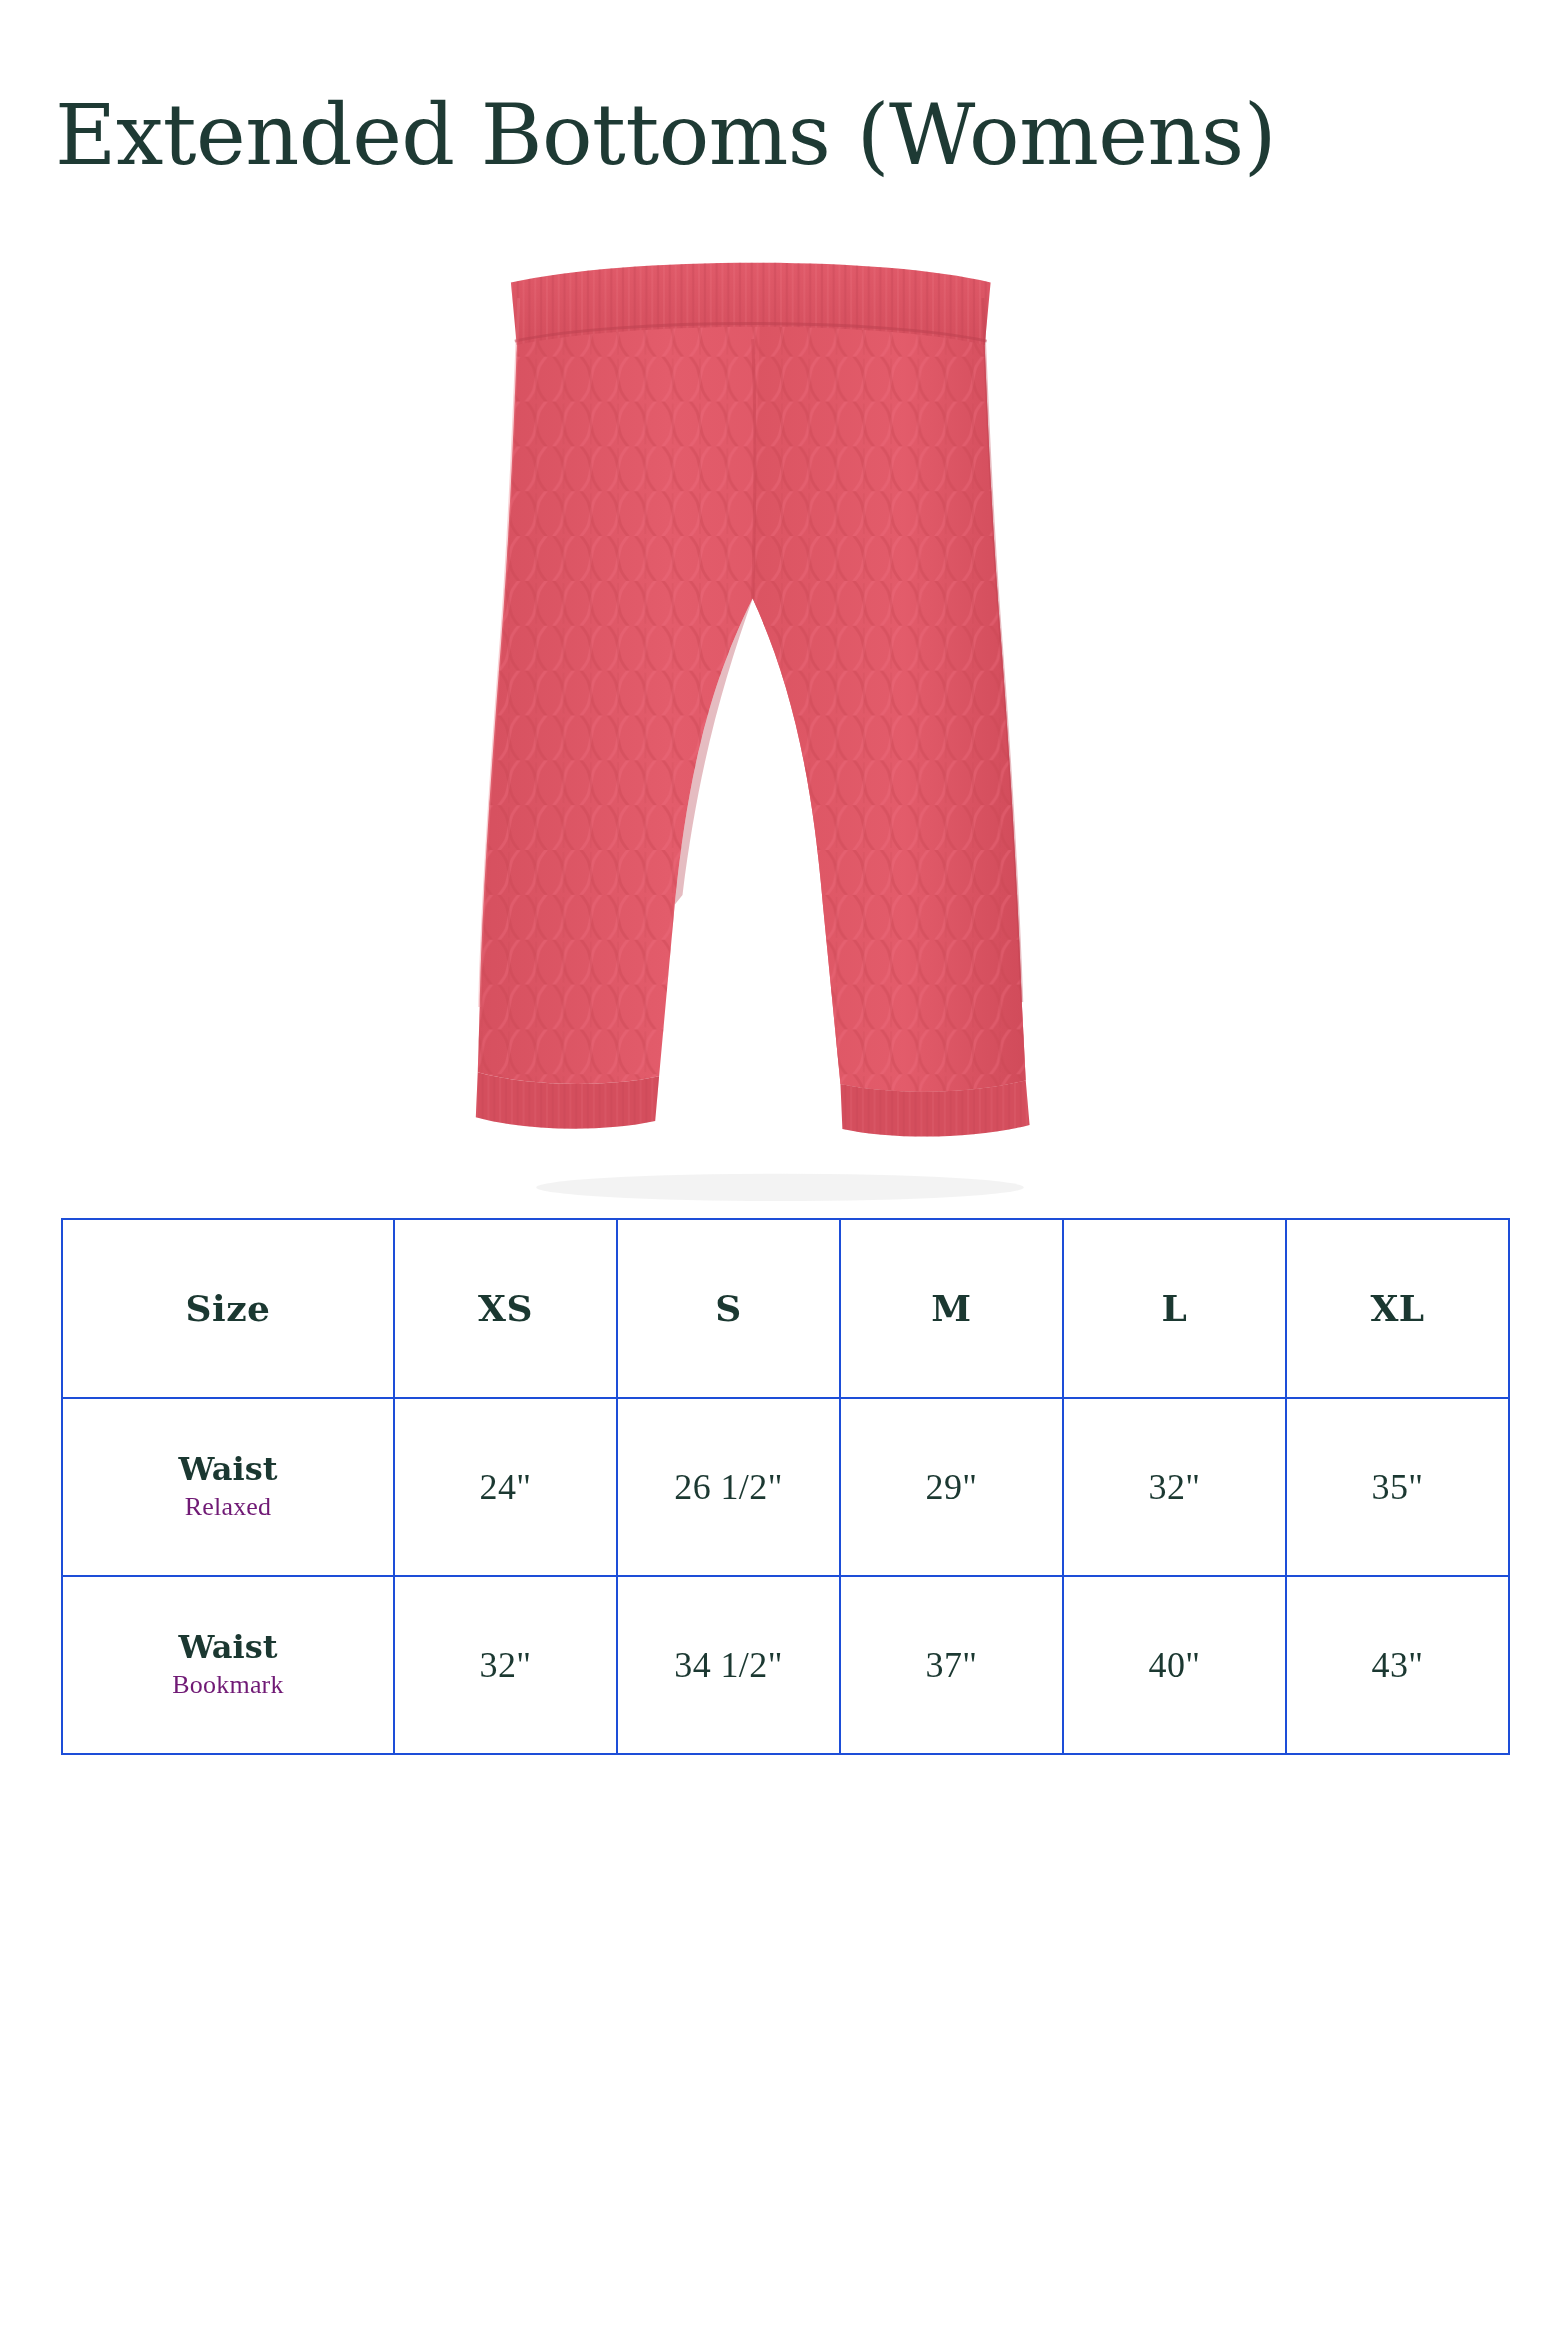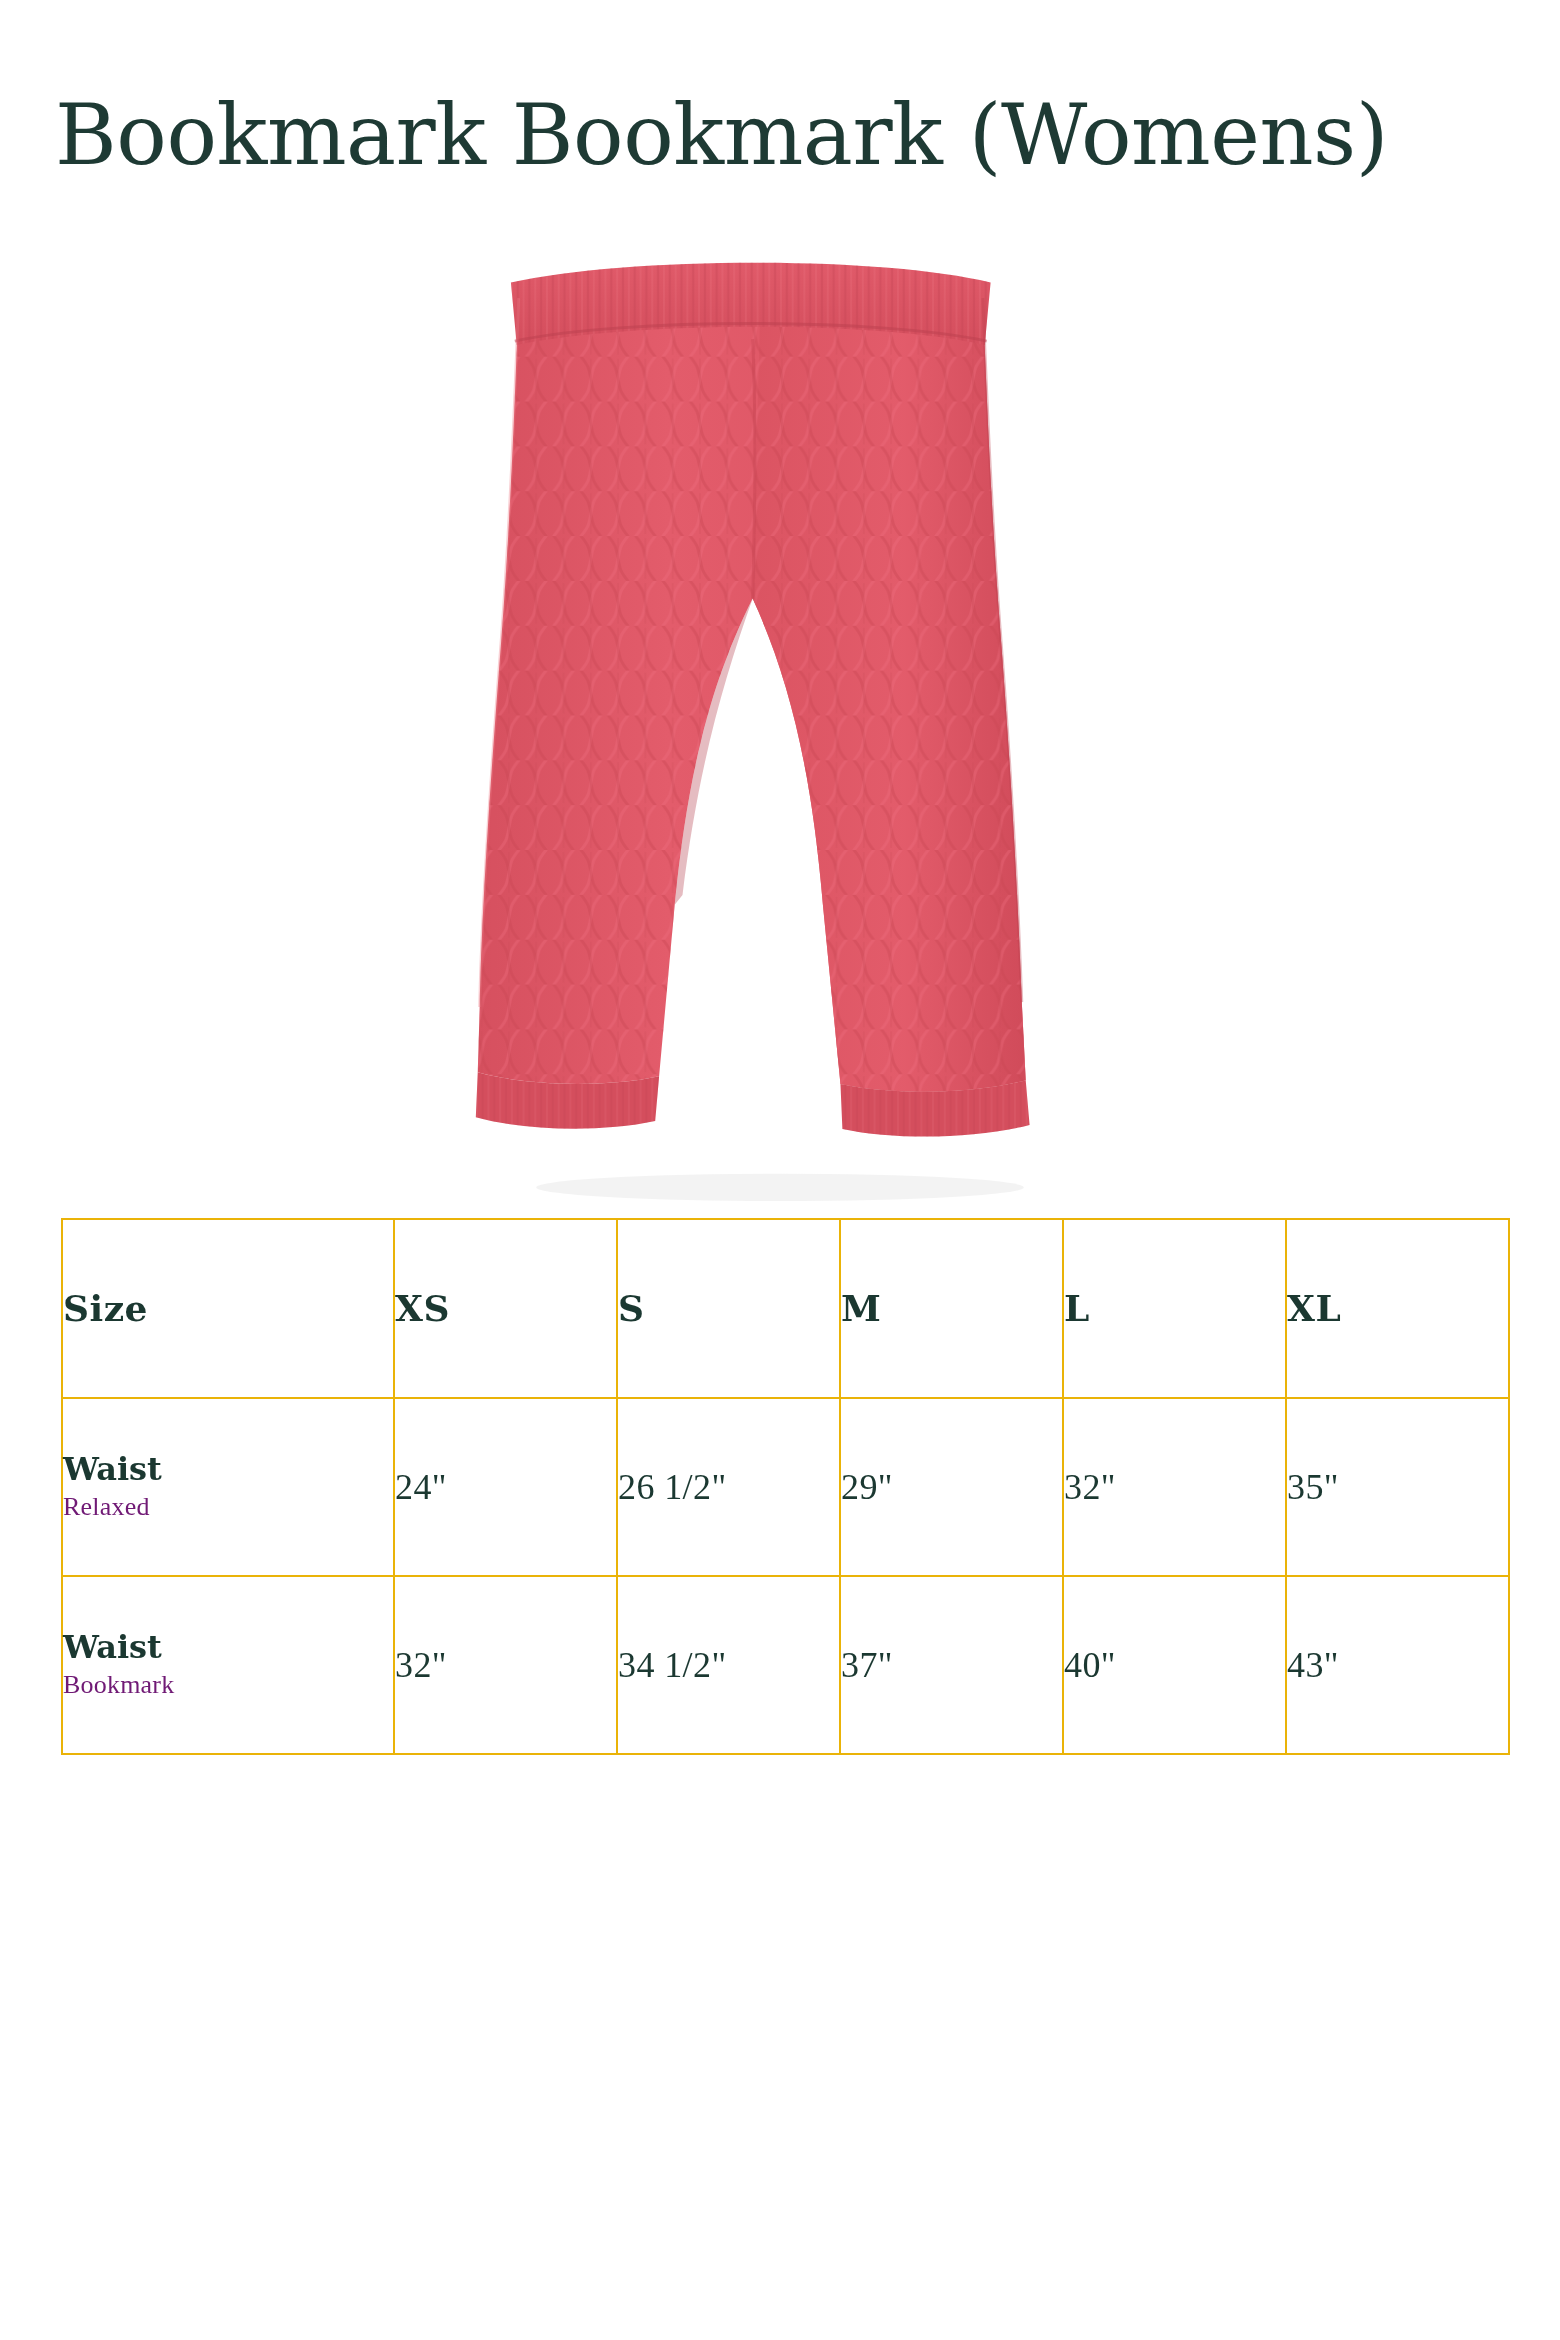--- a/index.html
+++ b/index.html
@@ -64,22 +64,22 @@
     margin: 9.8px 0 21.5px 3.9px;
   }
 
   table.size-table {
     width: 1449px;
     border-collapse: collapse;
     table-layout: fixed;
     margin-left: 2px;
   }
   table.size-table td, table.size-table th {
-    border: 2px solid #eab308;
-    text-align: left;
+    border: 2px solid #1d4ed8;
+    text-align: center;
     vertical-align: middle;
     padding: 0;
   }
   table.size-table col.c-label { width: 332px; }
   table.size-table col.c-size  { width: 223px; }
 
   thead th {
     height: 177px;
     font-family: "DejaVu Serif", serif;
     font-weight: 700;
@@ -112,21 +112,21 @@
     font-size: 36px;
     color: #1b3831;
     letter-spacing: 0.4px;
   }
 </style>
 </head>
 <body>
 
 <div class="page">
 
-  <h1 class="title">Bookmark Bookmark (Womens)</h1>
+  <h1 class="title">Extended Bottoms (Womens)</h1>
 
   <div class="product-figure">
     <div class="pants-wrap">
       <svg class="pants" viewBox="0 0 640 1010" xmlns="http://www.w3.org/2000/svg">
         <defs>
           <linearGradient id="gLeft" x1="0" y1="0" x2="1" y2="0">
             <stop offset="0%" stop-color="#d6505f"></stop>
             <stop offset="35%" stop-color="#e35c6b"></stop>
             <stop offset="100%" stop-color="#d9505f"></stop>
           </linearGradient>

